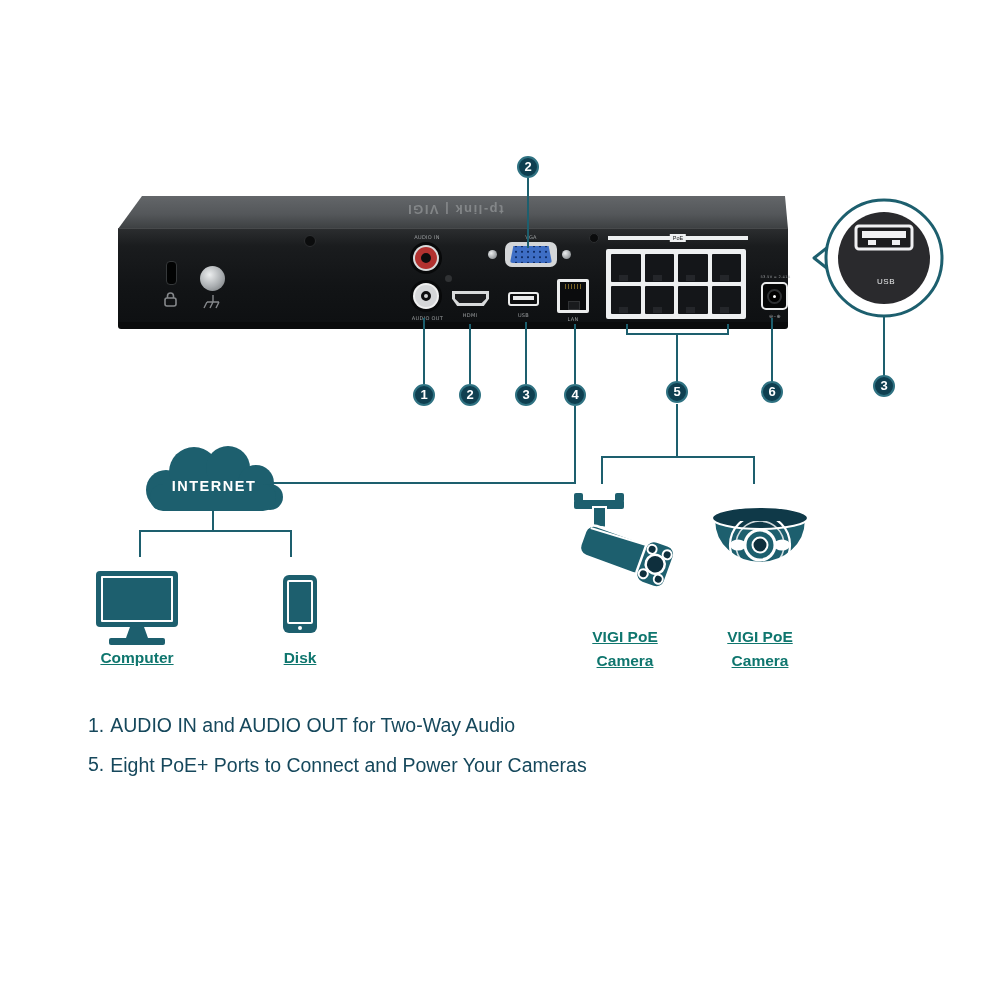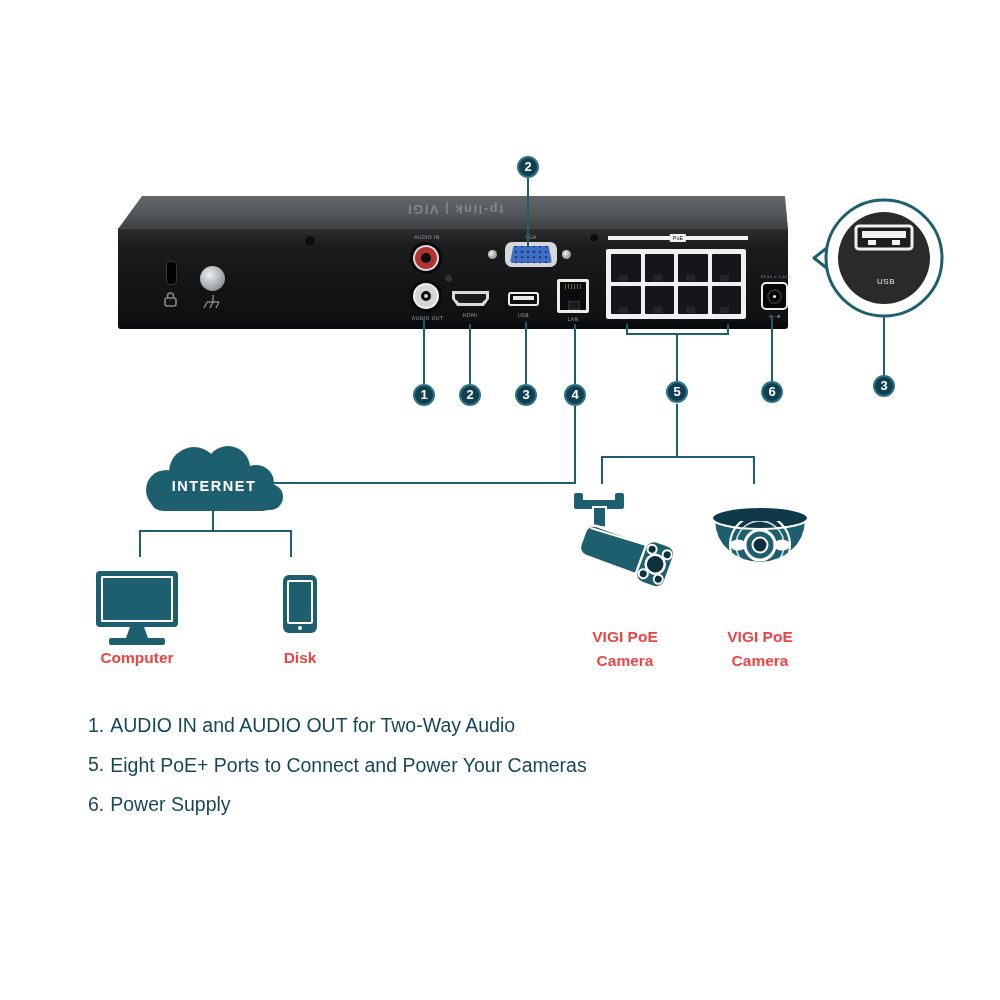--- a/index.html
+++ b/index.html
@@ -84,21 +84,21 @@
     display:flex;align-items:center;justify-content:center;}
   #pwr-body>div>div{width:3px;height:3px;border-radius:50%;background:#fff;}
 
   
   .line{position:absolute;background:#1d5f6e;z-index:5;}
   .ccirc{position:absolute;width:22px;height:22px;border-radius:50%;background:#0f3f50;
     border:2px solid #2f7282;box-sizing:border-box;color:#fff;font-weight:bold;font-size:13px;
     line-height:18px;text-align:center;z-index:6;}
 
   
-  .tlabel{position:absolute;color:#ef4444;font-weight:bold;font-size:15.5px;text-align:center;z-index:6;white-space:nowrap;}
+  .tlabel{position:absolute;color:#0f766e;font-weight:bold;font-size:15.5px;text-align:center;z-index:6;white-space:nowrap;text-decoration:underline;}
   #internet-label{position:absolute;left:146px;top:478px;width:136px;text-align:center;color:#fff;
     font-weight:bold;font-size:14.5px;letter-spacing:1.5px;z-index:7;}
 
   
   #monitor{position:absolute;left:96px;top:571px;width:82px;height:56px;background:#1d5f6e;
     border-radius:4px;z-index:6;}
   #monitor>div{position:absolute;left:5px;top:5px;right:5px;bottom:5px;border:2.5px solid #fff;
     background:#1d5f6e;border-radius:1px;}
   #monitor-stand{position:absolute;left:126px;top:627px;width:22px;height:11px;background:#1d5f6e;
     clip-path:polygon(18% 0,82% 0,100% 100%,0 100%);z-index:6;}
@@ -303,16 +303,15 @@
     <ellipse cx="72" cy="42" rx="8" ry="5.5" fill="#fff"></ellipse>
     <circle cx="50" cy="42" r="15" fill="#1d5f6e" stroke="#fff" stroke-width="3"></circle>
     <circle cx="50" cy="42" r="7.5" fill="#0e2f3d" stroke="#fff" stroke-width="2"></circle>
   </svg>
   <div class="tlabel" style="left:700px;top:628px;width:120px;">VIGI PoE</div>
   <div class="tlabel" style="left:700px;top:652px;width:120px;">Camera</div>
 
   <div id="legend">
     <div class="legend-item"><span class="num">1.</span><span>AUDIO IN and AUDIO OUT for Two-Way Audio</span><sup></sup></div>
     <div class="legend-item"><span class="num">5.</span><span>Eight PoE+ Ports to Connect and Power Your Cameras</span><sup></sup></div>
-    <div class="legend-item"><span class="num">6.</span><span>Power Supply</span><sup></sup></div>
   </div>
 
 </div>
 
 </body></html>

